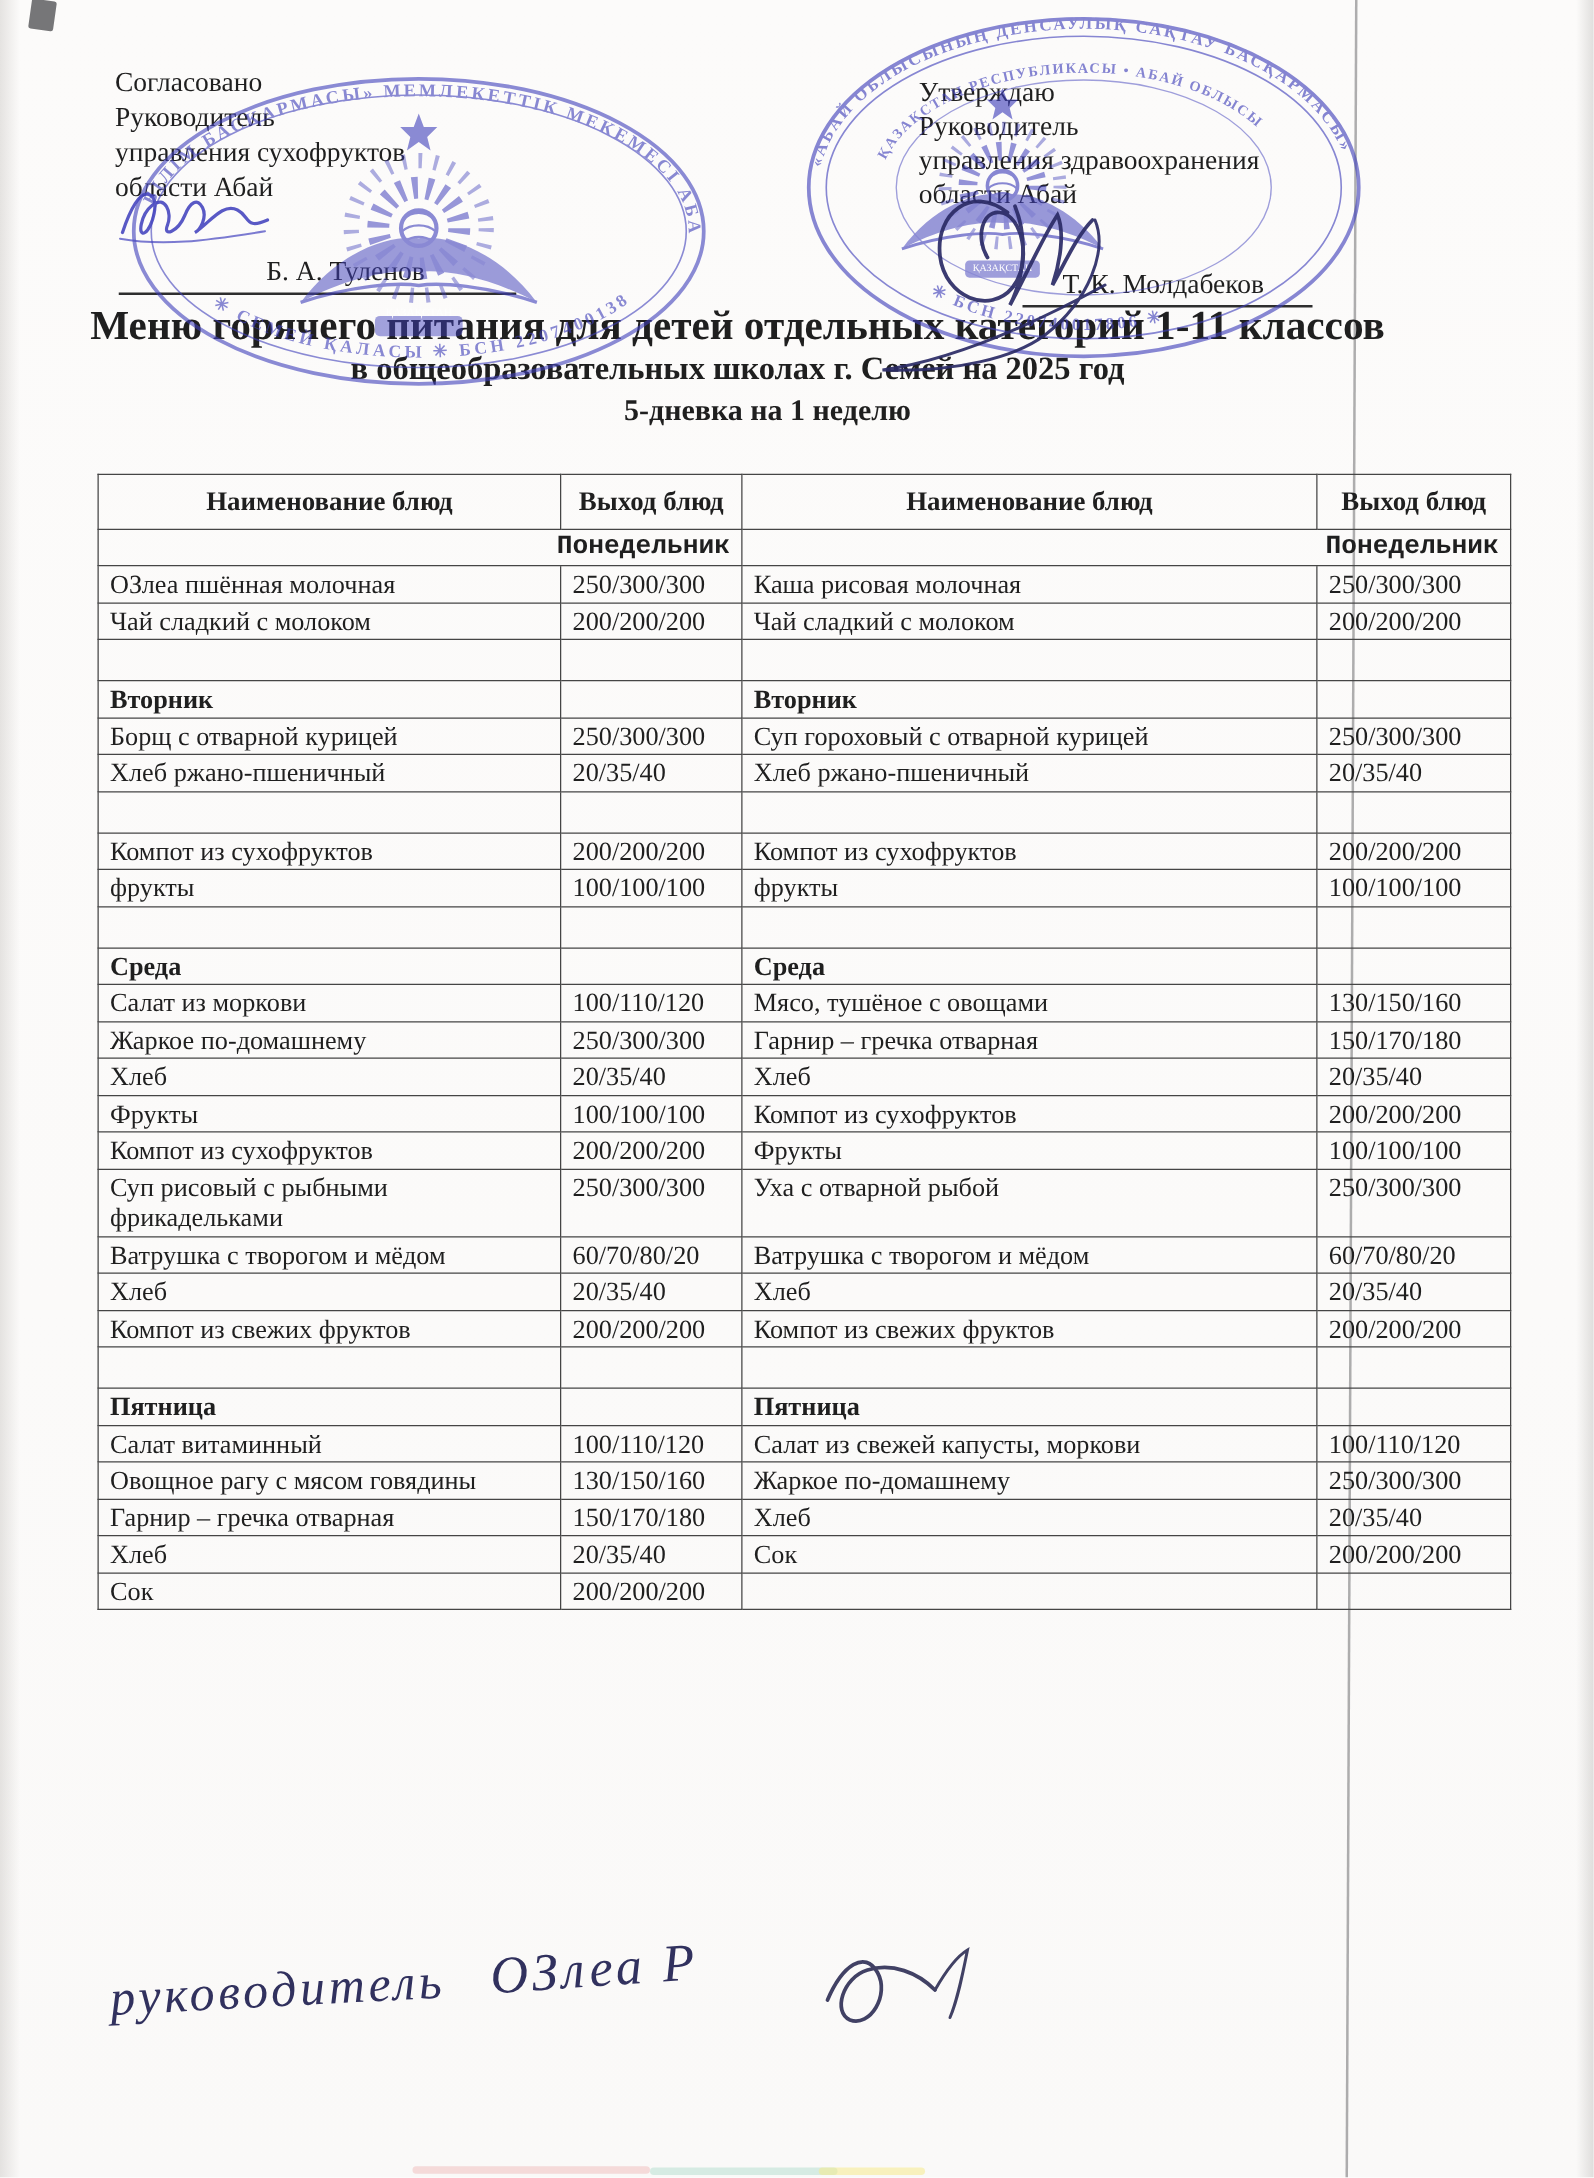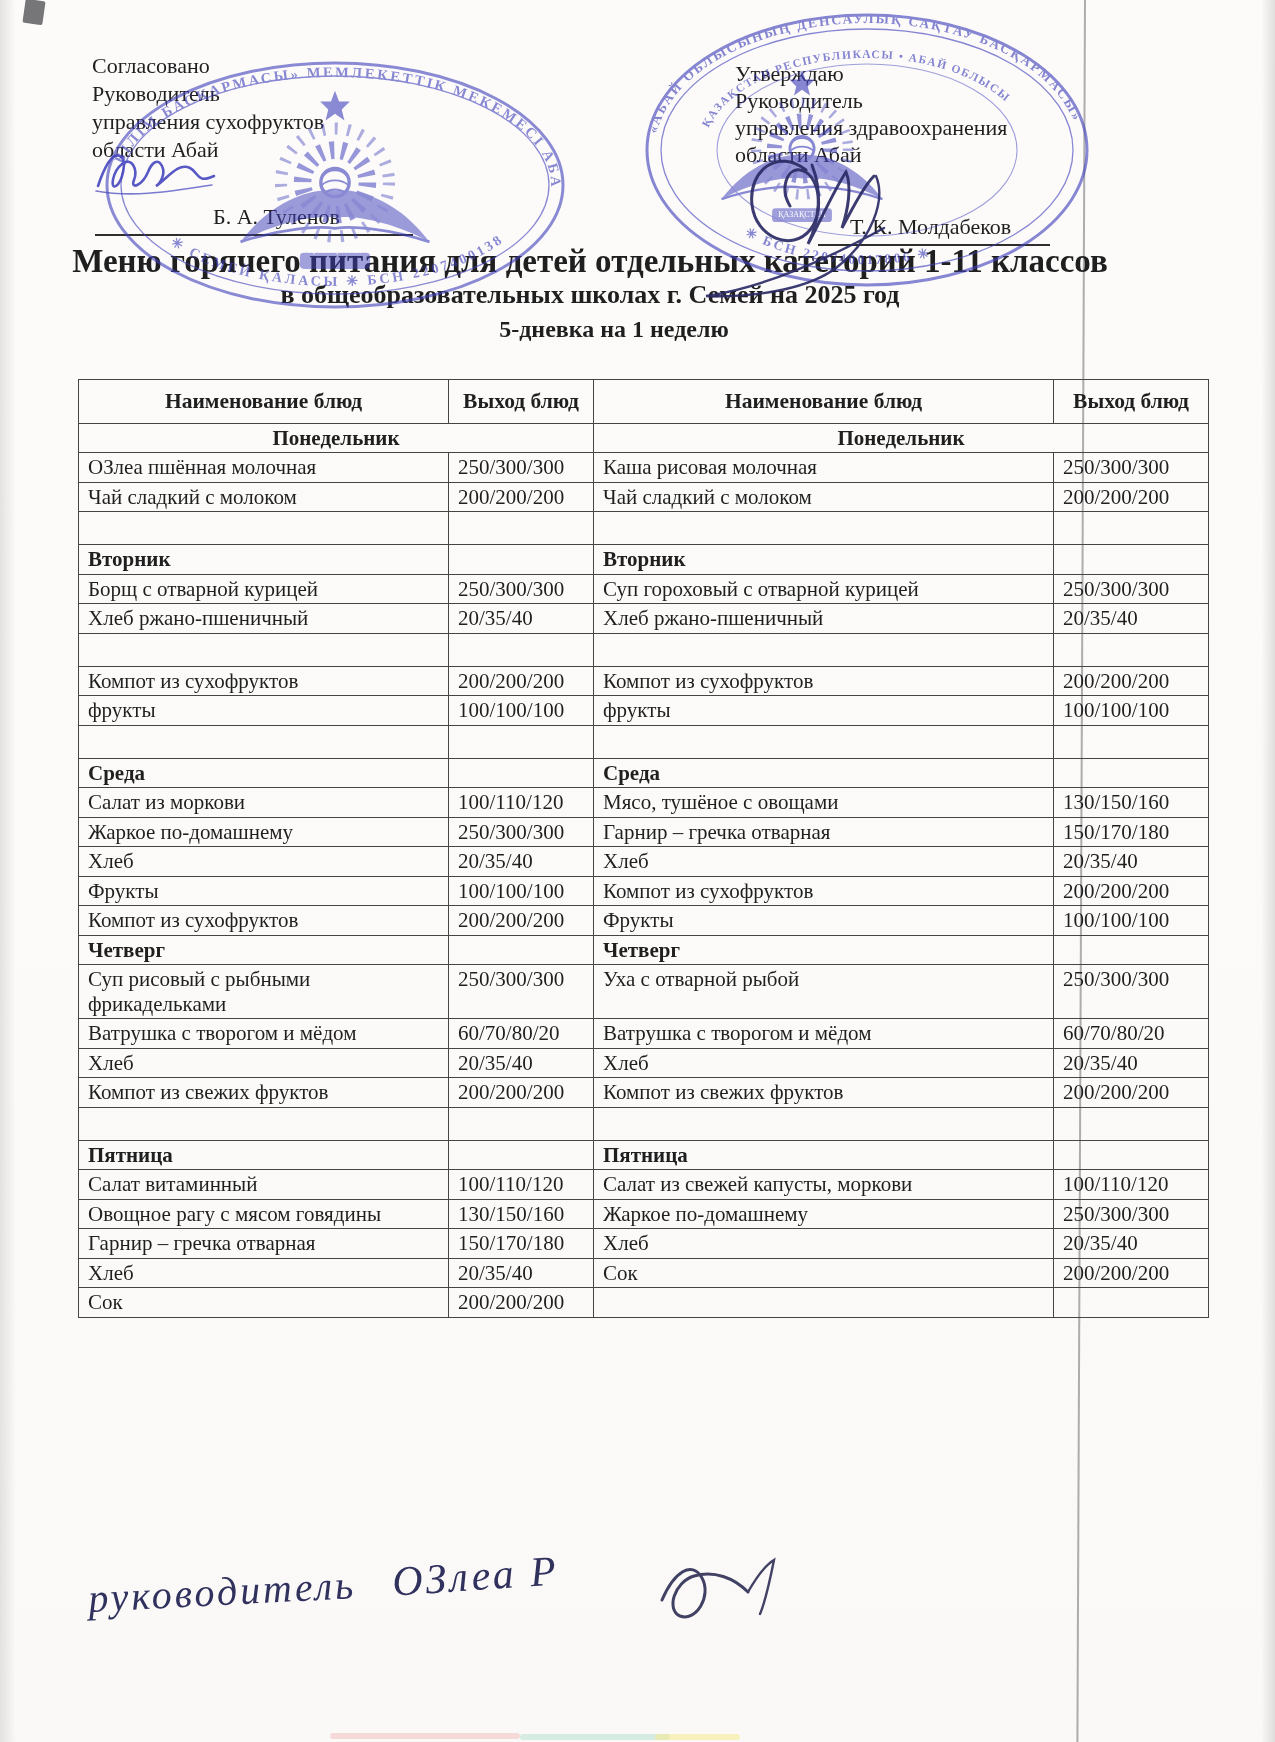--- a/index.html
+++ b/index.html
@@ -33,21 +33,21 @@
   #title .t3{font-size:24px;line-height:34px;padding-left:48px;}
 
   
   #menu-table{position:absolute;left:78px;top:356px;width:1130px;
     border-collapse:collapse;table-layout:fixed;z-index:2;margin-top:23px;}
   #menu-table td,#menu-table th{
     border:1.6px solid #454545;padding:2px 9px;font-size:21px;line-height:24.5px;
     vertical-align:top;text-align:left;white-space:pre-line;font-weight:normal;}
   #menu-table th{font-weight:bold;text-align:center;padding:9px 4px;font-size:21.5px;}
   #menu-table .b{font-weight:bold;}
-  #menu-table .c{text-align:center;}
+  #menu-table .c{text-align:right;font-family:Liberation Mono, monospace;}
   #menu-table .row-shift td{font-weight:bold;text-align:center;padding:2px 4px;}
   #menu-table .row-spacer td{height:28px;}
   #menu-table .val{white-space:pre-line;}
 
   
   .handwriting{position:absolute;color:#31315e;font-style:italic;
     font-family:"Liberation Serif",serif;letter-spacing:3px;}
   #hand-word1{left:88px;top:1568px;font-size:40px;transform:rotate(-3deg);}
   #hand-word2{left:392px;top:1552px;font-size:42px;transform:rotate(-4deg);}
 
@@ -196,26 +196,20 @@
         <td class="val">100/100/100</td>
         <td class="dish">Компот из сухофруктов</td>
         <td class="val">200/200/200</td>
       </tr>
       <tr class="row-dish">
         <td class="dish">Компот из сухофруктов</td>
         <td class="val">200/200/200</td>
         <td class="dish">Фрукты</td>
         <td class="val">100/100/100</td>
       </tr>
-      <tr class="row-day">
-        <td class="b">Четверг</td>
-        <td></td>
-        <td class="b">Четверг</td>
-        <td></td>
-      </tr>
       <tr class="row-dish">
         <td class="dish">Суп рисовый с рыбными
 фрикадельками</td>
         <td class="val">250/300/300</td>
         <td class="dish">Уха с отварной рыбой</td>
         <td class="val">250/300/300</td>
       </tr>
       <tr class="row-dish">
         <td class="dish">Ватрушка с творогом и мёдом</td>
         <td class="val">60/70/80/20</td>

